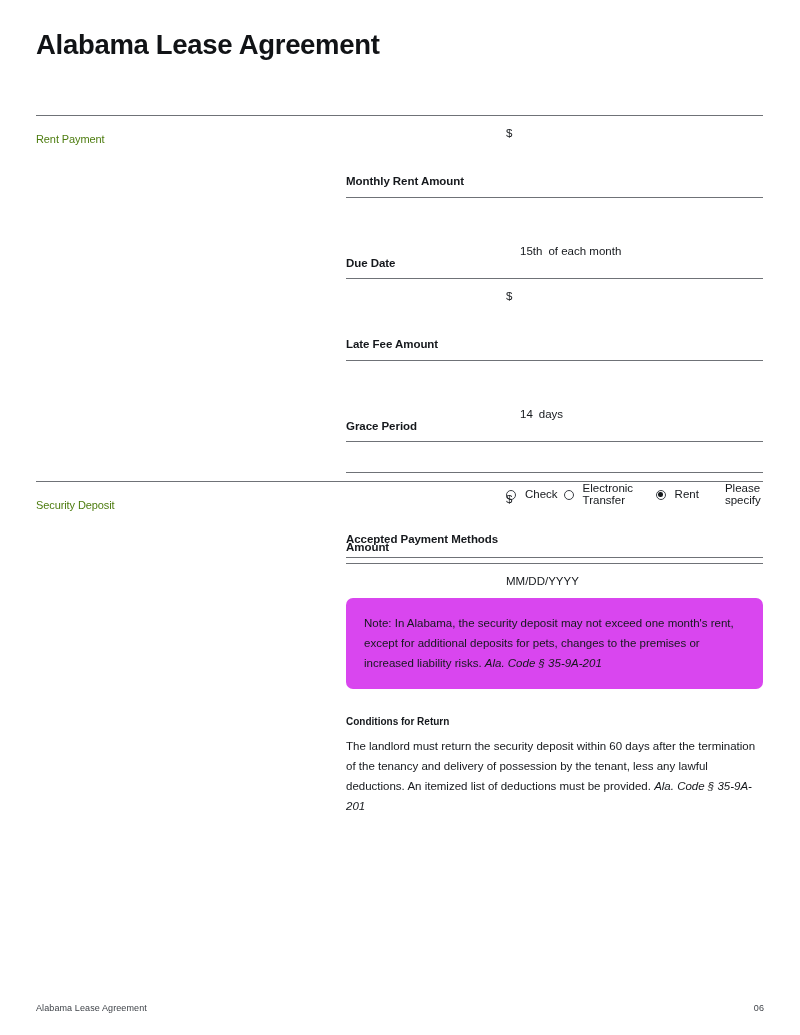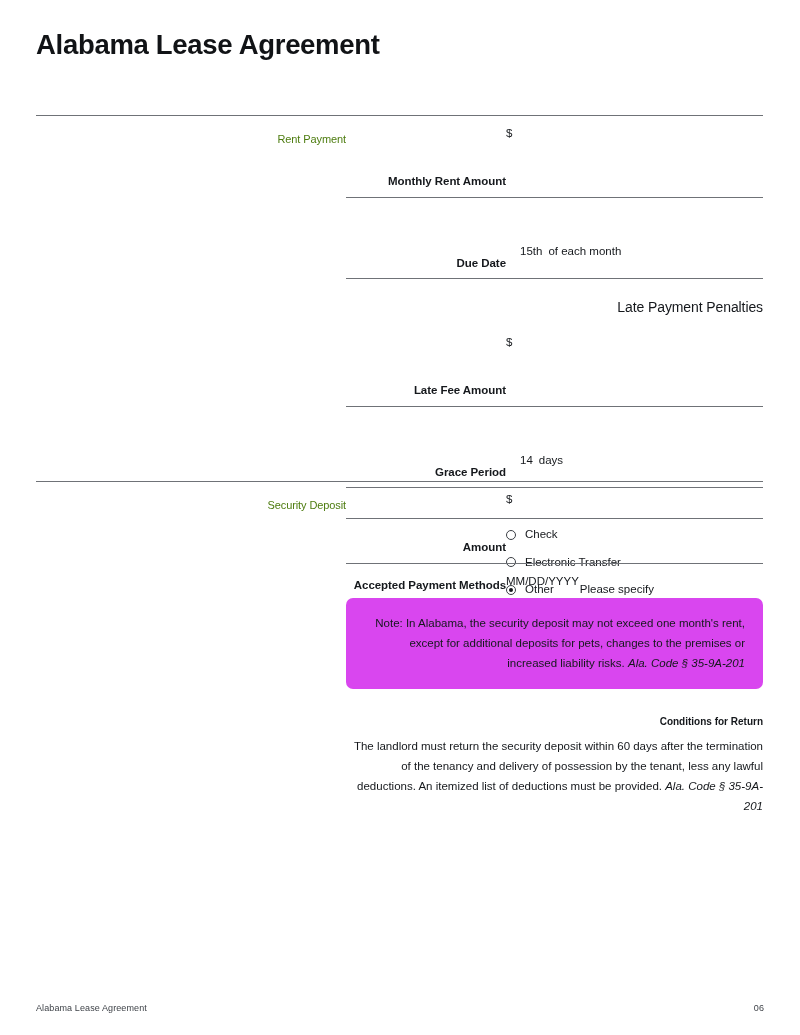--- a/index.html
+++ b/index.html
@@ -15,21 +15,20 @@
     font-family: "Liberation Sans", sans-serif;
     color: #15181c;
     -webkit-font-smoothing: antialiased;
   }
 
   .page {
     position: relative;
     width: 800px;
     height: 1035px;
     box-sizing: border-box;
-    text-align: right;
   }
 
   
   .doc-title {
     position: absolute;
     left: 36px;
     top: 28px;
     font-size: 27.5px;
     font-weight: bold;
     letter-spacing: -0.3px;
@@ -127,22 +126,21 @@
     align-items: flex-start;
     padding: 10px 0 9px 0;
     border-bottom: 1px solid #6f7277;
   }
   .radio-row .field-label {
     padding-top: 1px;
   }
   .radio-list {
     flex: 1 1 auto;
     display: flex;
-    flex-direction: column;
-    gap: 16px;
+    gap: 6px;
   }
   .radio-item {
     display: flex;
     align-items: center;
     font-size: 11.5px;
     line-height: 1;
   }
   .radio-mark {
     width: 10px;
     height: 10px;
@@ -250,21 +248,20 @@
 
         <div class="field-row">
           <div class="field-label">Due Date</div>
           <div class="field-value">
             <span class="centered">15th</span>
             <span class="val-gap"></span>
             <span>of each month</span>
           </div>
         </div>
 
-        <div class="sub-heading">Late Payment Penalties</div>
 
         <div class="field-row">
           <div class="field-label">Late Fee Amount</div>
           <div class="field-value">
             <span class="money">$</span>
           </div>
         </div>
 
         <div class="field-row">
           <div class="field-label">Grace Period</div>
@@ -286,21 +283,21 @@
               <span class="radio-label">Check</span>
             </div>
 
             <div class="radio-item">
               <span class="radio-mark"></span>
               <span class="radio-label">Electronic Transfer</span>
             </div>
 
             <div class="radio-item">
               <span class="radio-mark checked"></span>
-              <span class="radio-label">Other</span>
+              <span class="radio-label">Rent</span>
               <span class="radio-hint">Please specify</span>
             </div>
 
           </div>
         </div>
 
       </div>
     </div>
   </div>
 

